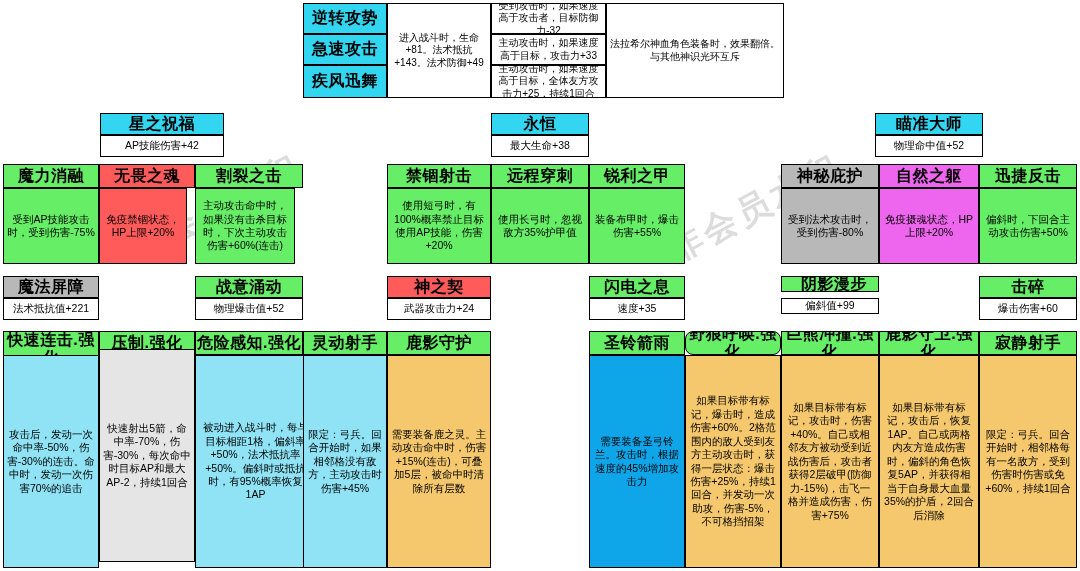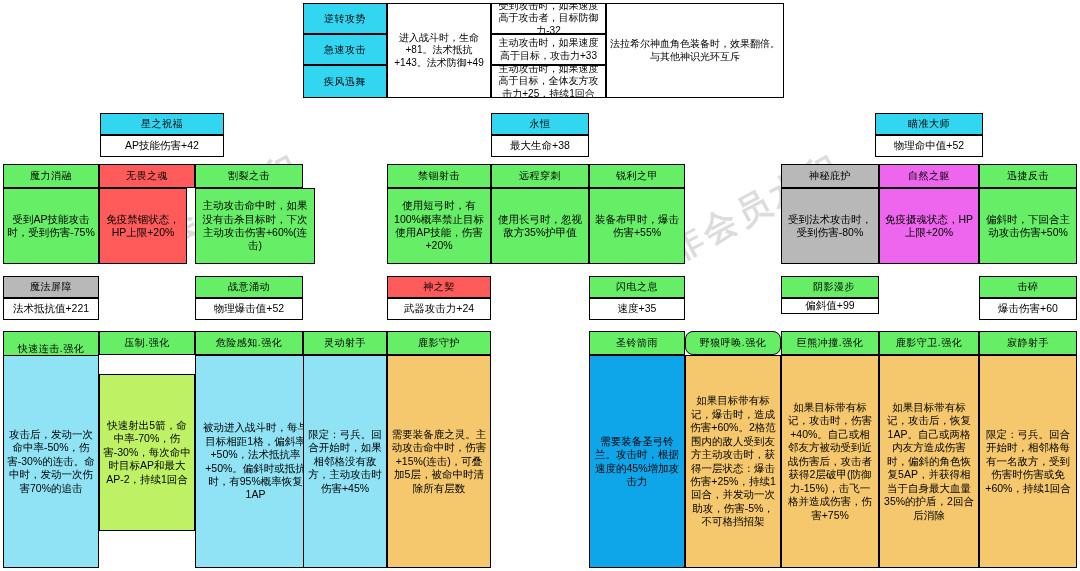--- a/index.html
+++ b/index.html
@@ -24,22 +24,22 @@
     border: 1px solid #000000;
     display: flex;
     flex-direction: column;
     align-items: center;
     justify-content: center;
     text-align: center;
     overflow: hidden;
     color: #000000;
   }
   .title {
-    font-weight: normal;
-    font-size: 10px;
+    font-weight: bold;
+    font-size: 16px;
     line-height: 1.15;
     letter-spacing: 0.5px;
   }
   .desc {
     font-size: 10.5px;
     line-height: 1.28;
     padding: 2px 3px;
   }
   .desc-sm {
     font-size: 10px;
@@ -97,33 +97,33 @@
   <div class="cell title" style="left:195px;top:164px;width:108px;height:24px;background:#66ee66;">割裂之击</div>
   <div class="cell title" style="left:387px;top:164px;width:104px;height:24px;background:#66ee66;">禁锢射击</div>
   <div class="cell title" style="left:491px;top:164px;width:98px;height:24px;background:#66ee66;">远程穿刺</div>
   <div class="cell title" style="left:589px;top:164px;width:96px;height:24px;background:#66ee66;">锐利之甲</div>
   <div class="cell title" style="left:781px;top:164px;width:98px;height:24px;background:#b8b8b8;">神秘庇护</div>
   <div class="cell title" style="left:879px;top:164px;width:100px;height:24px;background:#ee66ee;">自然之躯</div>
   <div class="cell title" style="left:979px;top:164px;width:98px;height:24px;background:#66ee66;">迅捷反击</div>
 
   <div class="cell desc" style="left:3px;top:188px;width:96px;height:76px;background:#66ee66;">受到AP技能攻击时，受到伤害-75%</div>
   <div class="cell desc" style="left:99px;top:188px;width:88px;height:76px;background:#ff5b5b;">免疫禁锢状态，HP上限+20%</div>
-  <div class="cell desc" style="left:195px;top:188px;width:120px;height:76px;background:#66ee66;">主动攻击命中时，如果没有击杀目标时，下次主动攻击伤害+60%(连击)</div>
+  <div class="cell desc" style="left:195px;top:188px;width:100px;height:76px;background:#66ee66;">主动攻击命中时，如果没有击杀目标时，下次主动攻击伤害+60%(连击)</div>
   <div class="cell desc" style="left:387px;top:188px;width:104px;height:76px;background:#66ee66;">使用短弓时，有100%概率禁止目标使用AP技能，伤害+20%</div>
   <div class="cell desc" style="left:491px;top:188px;width:98px;height:76px;background:#66ee66;">使用长弓时，忽视敌方35%护甲值</div>
   <div class="cell desc" style="left:589px;top:188px;width:96px;height:76px;background:#66ee66;">装备布甲时，爆击伤害+55%</div>
   <div class="cell desc" style="left:781px;top:188px;width:98px;height:76px;background:#b8b8b8;">受到法术攻击时，受到伤害-80%</div>
   <div class="cell desc" style="left:879px;top:188px;width:100px;height:76px;background:#ee66ee;">免疫摄魂状态，HP上限+20%</div>
   <div class="cell desc" style="left:979px;top:188px;width:98px;height:76px;background:#66ee66;">偏斜时，下回合主动攻击伤害+50%</div>
 
   <div class="cell title" style="left:3px;top:276px;width:96px;height:22px;background:#b8b8b8;">魔法屏障</div>
   <div class="cell title" style="left:195px;top:276px;width:108px;height:22px;background:#66ee66;">战意涌动</div>
   <div class="cell title" style="left:387px;top:276px;width:104px;height:22px;background:#ff5b5b;">神之契</div>
   <div class="cell title" style="left:589px;top:276px;width:96px;height:22px;background:#66ee66;">闪电之息</div>
-  <div class="cell title" style="left:781px;top:276px;width:98px;height:22px;background:#66ee66;padding-left:8px;">阴影漫步</div>
+  <div class="cell title" style="left:781px;top:276px;width:98px;height:16px;background:#66ee66;padding-left:8px;">阴影漫步</div>
   <div class="cell title" style="left:979px;top:276px;width:98px;height:22px;background:#66ee66;">击碎</div>
 
   <div class="cell plain" style="left:3px;top:298px;width:96px;height:22px;background:#ffffff;">法术抵抗值+221</div>
   <div class="cell plain" style="left:195px;top:298px;width:108px;height:22px;background:#ffffff;">物理爆击值+52</div>
   <div class="cell plain" style="left:387px;top:298px;width:104px;height:22px;background:#ffffff;">武器攻击力+24</div>
   <div class="cell plain" style="left:589px;top:298px;width:96px;height:22px;background:#ffffff;">速度+35</div>
   <div class="cell plain" style="left:781px;top:298px;width:98px;height:16px;background:#ffffff;">偏斜值+99</div>
   <div class="cell plain" style="left:979px;top:298px;width:98px;height:22px;background:#ffffff;">爆击伤害+60</div>
 
   <div class="cell title" style="left:3px;top:331px;width:96px;height:36px;background:#66ee66;">快速连击.强化</div>
@@ -131,21 +131,21 @@
   <div class="cell title" style="left:195px;top:331px;width:108px;height:24px;background:#66ee66;">危险感知.强化</div>
   <div class="cell title" style="left:303px;top:331px;width:84px;height:24px;background:#66ee66;">灵动射手</div>
   <div class="cell title" style="left:387px;top:331px;width:104px;height:24px;background:#66ee66;">鹿影守护</div>
   <div class="cell title" style="left:589px;top:331px;width:96px;height:24px;background:#66ee66;">圣铃箭雨</div>
   <div class="cell title" style="left:685px;top:331px;width:96px;height:24px;background:#66ee66;border-radius:8px;">野狼呼唤.强化</div>
   <div class="cell title" style="left:781px;top:331px;width:98px;height:24px;background:#66ee66;">巨熊冲撞.强化</div>
   <div class="cell title" style="left:879px;top:331px;width:100px;height:24px;background:#66ee66;">鹿影守卫.强化</div>
   <div class="cell title" style="left:979px;top:331px;width:98px;height:24px;background:#66ee66;">寂静射手</div>
 
   <div class="cell desc" style="left:3px;top:355px;width:96px;height:213px;background:#8fe3f5;">攻击后，发动一次命中率-50%，伤害-30%的连击。命中时，发动一次伤害70%的追击</div>
-  <div class="cell desc" style="left:99px;top:374px;width:96px;height:157px;background:#bef264;">快速射出5箭，命中率-70%，伤害-30%，每次命中时目标AP和最大AP-2，持续1回合</div>
+  <div class="cell desc" style="left:99px;top:349px;width:96px;height:213px;background:#e5e5e5;">快速射出5箭，命中率-70%，伤害-30%，每次命中时目标AP和最大AP-2，持续1回合</div>
   <div class="cell desc" style="left:195px;top:355px;width:121px;height:213px;background:#8fe3f5;">被动进入战斗时，每与目标相距1格，偏斜率+50%，法术抵抗率+50%。偏斜时或抵抗时，有95%概率恢复1AP</div>
   <div class="cell desc" style="left:303px;top:355px;width:84px;height:213px;background:#8fe3f5;">限定：弓兵。回合开始时，如果相邻格没有敌方，主动攻击时伤害+45%</div>
   <div class="cell desc" style="left:387px;top:355px;width:104px;height:213px;background:#f5c86e;">需要装备鹿之灵。主动攻击命中时，伤害+15%(连击)，可叠加5层，被命中时清除所有层数</div>
   <div class="cell desc" style="left:589px;top:355px;width:96px;height:213px;background:#0ea5e9;">需要装备圣弓铃兰。攻击时，根据速度的45%增加攻击力</div>
   <div class="cell desc" style="left:685px;top:355px;width:96px;height:213px;background:#f5c86e;">如果目标带有标记，爆击时，造成伤害+60%。2格范围内的敌人受到友方主动攻击时，获得一层状态：爆击伤害+25%，持续1回合，并发动一次助攻，伤害-5%，不可格挡招架</div>
   <div class="cell desc" style="left:781px;top:355px;width:98px;height:213px;background:#f5c86e;">如果目标带有标记，攻击时，伤害+40%。自己或相邻友方被动受到近战伤害后，攻击者获得2层破甲(防御力-15%)，击飞一格并造成伤害，伤害+75%</div>
   <div class="cell desc" style="left:879px;top:355px;width:100px;height:213px;background:#f5c86e;">如果目标带有标记，攻击后，恢复1AP。自己或两格内友方造成伤害时，偏斜的角色恢复5AP，并获得相当于自身最大血量35%的护盾，2回合后消除</div>
   <div class="cell desc" style="left:979px;top:355px;width:98px;height:213px;background:#f5c86e;">限定：弓兵。回合开始时，相邻格每有一名敌方，受到伤害时伤害或免+60%，持续1回合</div>
 
 </div>

